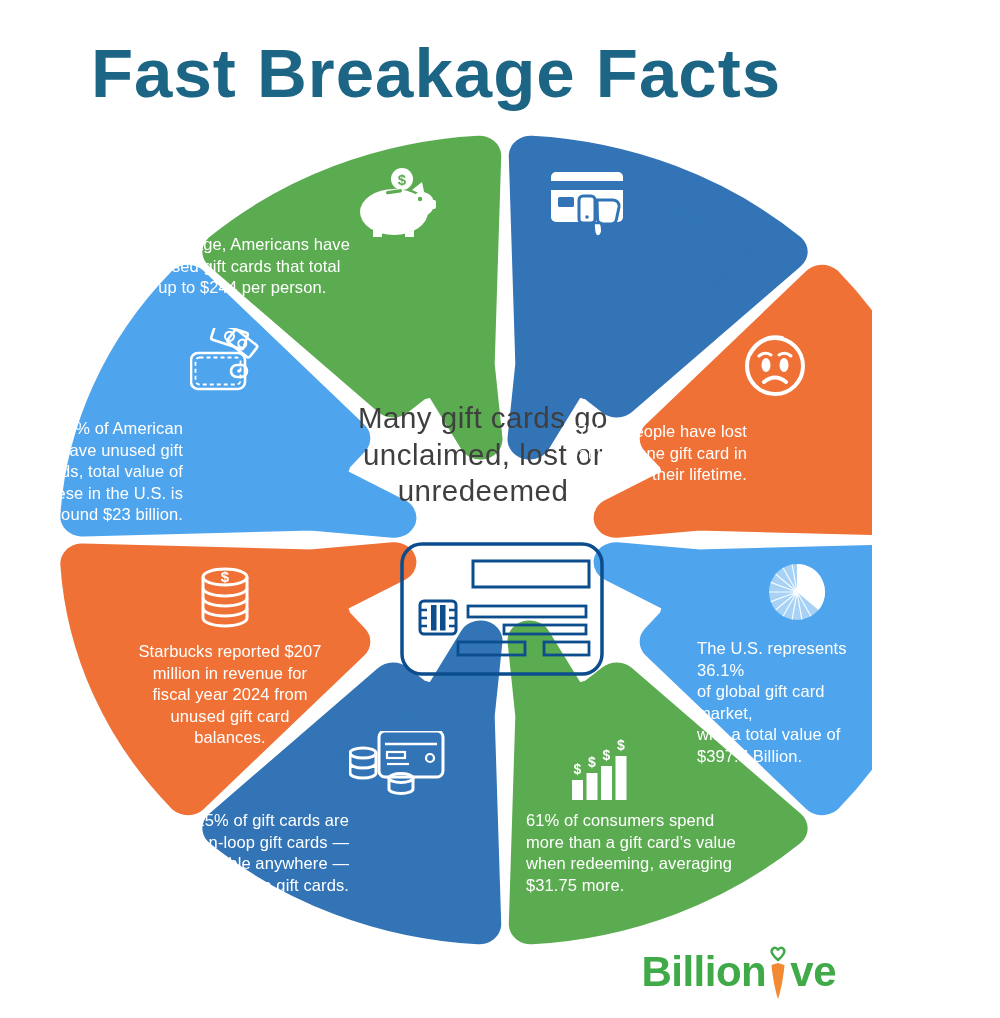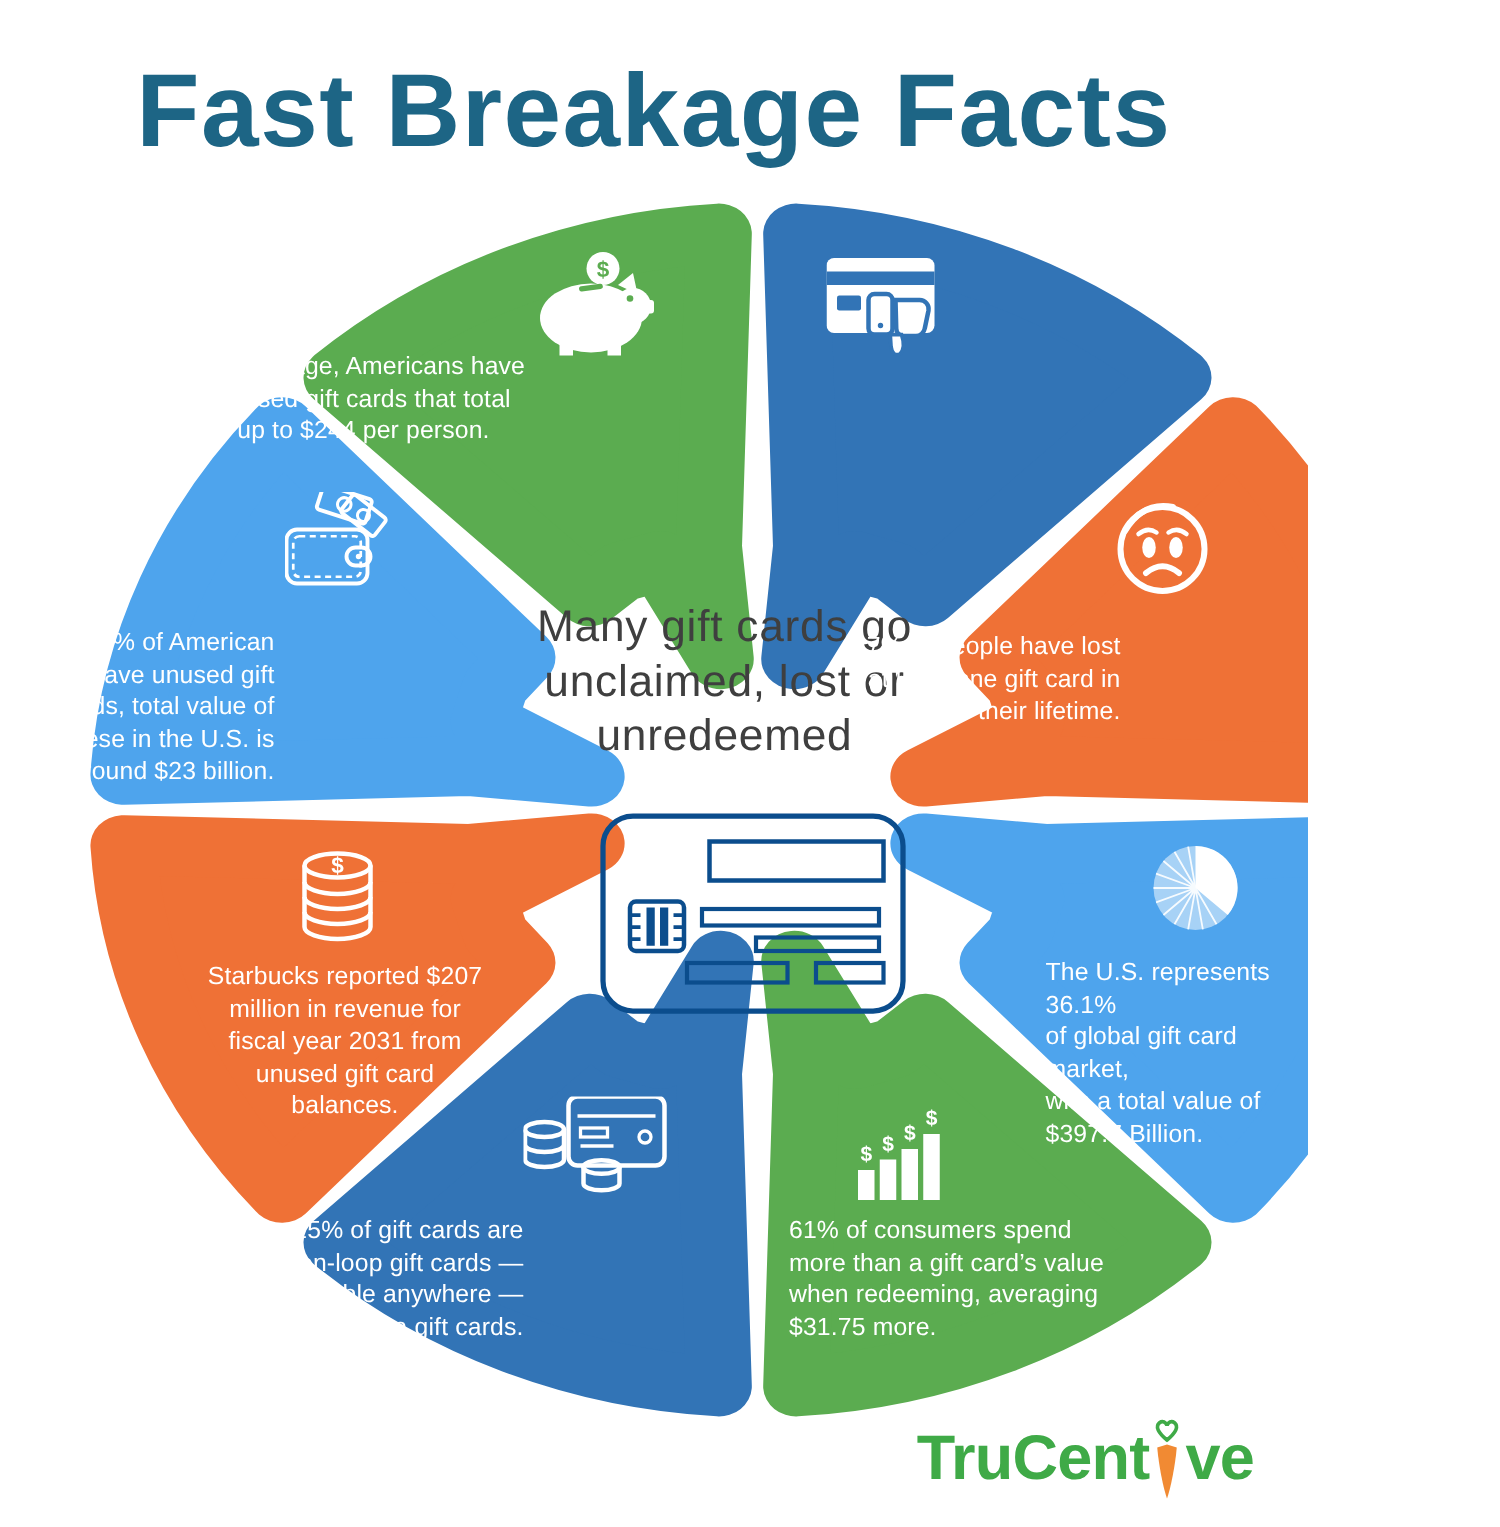--- a/index.html
+++ b/index.html
@@ -174,31 +174,31 @@
   <div class="fact-text" style="top:810px;left:526px">61% of consumers spend
 more than a gift card’s value
 when redeeming, averaging
 $31.75 more.</div>
   <div class="fact-text" style="top:810px;right:523px;text-align:right">15% of gift cards are
 open-loop gift cards —
 redeemable anywhere —
 such as Visa gift cards.</div>
   <div class="fact-text" style="top:641px;left:108px;width:244px;text-align:center">Starbucks reported $207
 million in revenue for
-fiscal year 2031 from
+fiscal year 2024 from
 unused gift card
 balances.</div>
   <div class="fact-text" style="top:418px;right:689px;text-align:right">43% of American
 adults have unused gift
 cards, total value of
 these in the U.S. is
 around $23 billion.</div>
 
   <div class="logo">
-    <span>TruCent</span>
+    <span>Billion</span>
       <svg width="22" height="56" viewBox="0 0 22 56">
         <path d="M11 14 C5 9 3 5 6 2.5 C8 1 10.5 2 11 4.5 C11.5 2 14 1 16 2.5 C19 5 17 9 11 14 Z" fill="none" stroke="#3faa47" stroke-width="2.4"></path>
         <path d="M11 17 L17.5 19 C16.5 31 13.5 46 11 53 C8.5 46 5.5 31 4.5 19 Z" fill="#f18a33"></path>
       </svg>
       <span>ve</span>
   </div>
 
 </div>
 
 </body></html>

